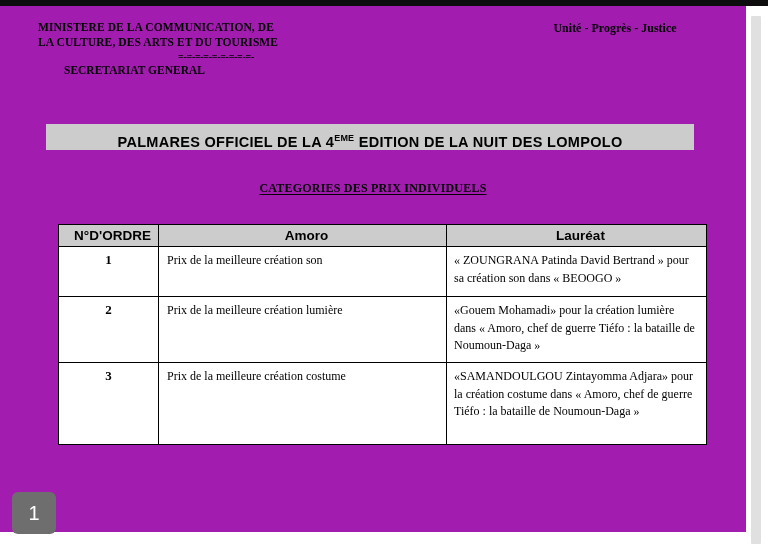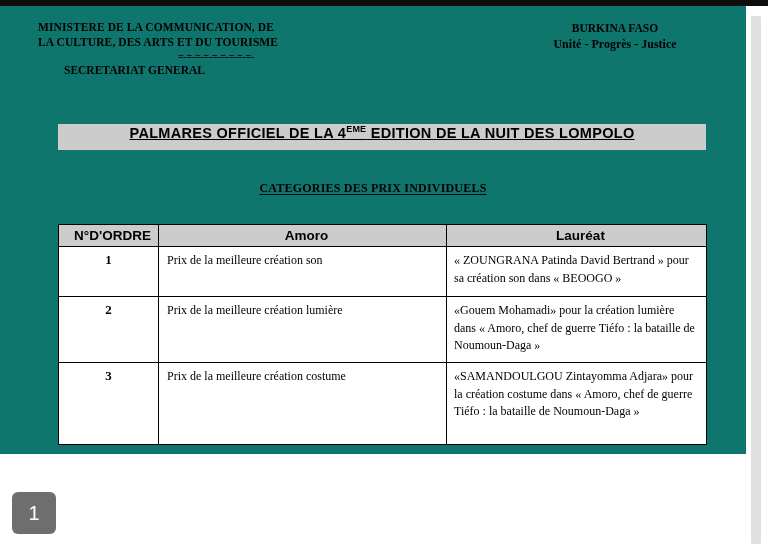--- a/index.html
+++ b/index.html
@@ -28,22 +28,22 @@
   }
   #scrollbar-thumb {
     position:absolute; right:7px; top:10px;
     width:10px; height:528px;
     background:#e0e0e0;
     border-radius:1px;
   }
   
   #page {
     position:absolute; left:0; top:6px;
-    width:746px; height:448px;
-    background:#0f766e;
+    width:746px; height:526px;
+    background:#a21caf;
   }
 
   
   #letterhead {
     position:absolute; left:0; top:14px;
     width:746px; height:72px;
   }
   .lh-left {
     position:absolute; left:38px; top:0;
     width:330px;
@@ -88,27 +88,26 @@
   }
   .lh-right .motto {
     font-size:12px;
     line-height:16px;
     color:#000;
     font-weight:bold;
   }
 
   
   #banner {
-    position:absolute; left:58px; top:118px;
+    position:absolute; left:46px; top:118px;
     width:648px; height:26px;
     background:#cccccc;
     display:flex;
-    align-items:flex-start;
+    align-items:flex-end;
     justify-content:center;
-    text-decoration:underline;
   }
   #banner-title {
     font-family:"Liberation Sans", sans-serif;
     font-weight:bold;
     font-size:14.5px;
     letter-spacing:0.3px;
     color:#000;
     white-space:nowrap;
   }
   #banner-title sup {
@@ -212,21 +211,20 @@
     <div id="letterhead">
 
       <div class="lh-left">
         <div class="l1">MINISTERE DE LA COMMUNICATION, DE</div>
         <div class="l2">LA CULTURE, DES ARTS ET DU TOURISME</div>
         <div class="lh-sep">=-=-=-=-=-=-=-=-=-</div>
         <div class="lh-sg">SECRETARIAT GENERAL</div>
       </div>
 
       <div class="lh-right">
-        <div class="country">BURKINA FASO</div>
         <div class="motto">Unité - Progrès - Justice</div>
       </div>
 
     </div>
 
     <div id="banner">
       <div id="banner-title"><span>PALMARES OFFICIEL DE LA 4</span><sup>EME</sup><span> EDITION DE LA NUIT DES LOMPOLO</span></div>
     </div>
 
     <div id="subtitle">

